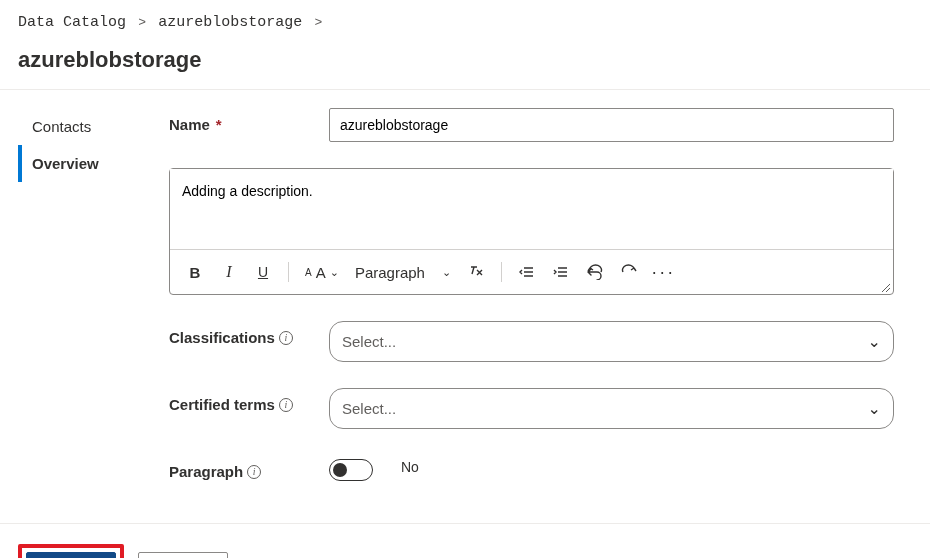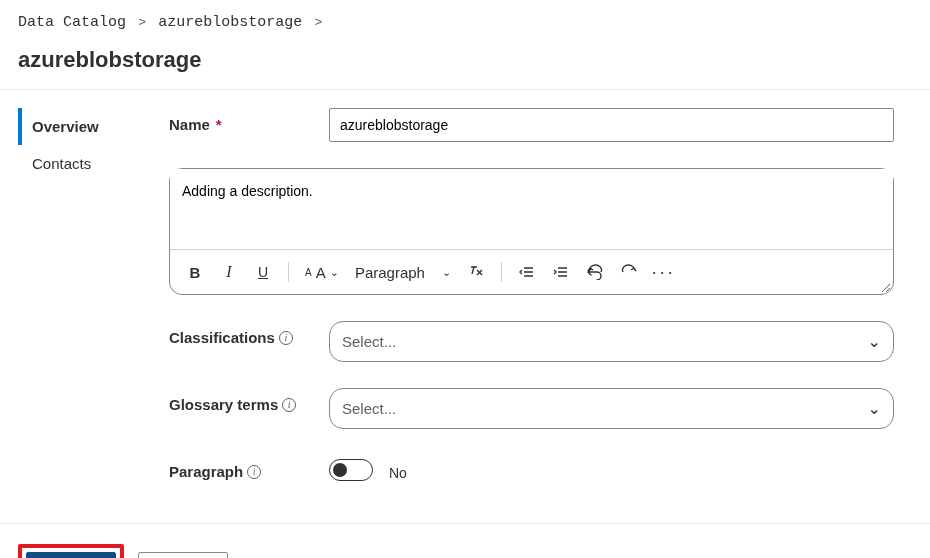--- a/index.html
+++ b/index.html
@@ -83,21 +83,21 @@
   .text-input {
     width: 100%;
     border: 1px solid #8a8886;
     border-radius: 2px;
     padding: 8px 10px;
     font-size: 14px;
     font-family: inherit;
   }
   .desc-box {
     border: 1px solid #8a8886;
-    border-radius: 13px;
+    border-radius: 4px;
   }
   .desc-text {
     width: 100%;
     min-height: 80px;
     border: none;
     padding: 14px 12px;
     font-size: 14px;
     font-family: inherit;
     resize: none;
     outline: none;
@@ -160,21 +160,21 @@
     border: 1px solid #8a8886;
     border-radius: 14px;
     padding: 10px 12px;
     font-size: 15px;
     display: flex;
     justify-content: space-between;
     align-items: center;
     cursor: pointer;
     color: #605e5c;
   }
-  .toggle-row { display: flex; align-items: flex-end; gap: 16px; padding-top: 4px; }
+  .toggle-row { display: flex; align-items: flex-start; gap: 28px; padding-top: 4px; }
   .toggle {
     width: 44px; height: 22px;
     border: 1px solid #323130;
     border-radius: 11px;
     position: relative;
     cursor: pointer;
     background: #fff;
   }
   .toggle-knob {
     position: absolute;
@@ -223,22 +223,22 @@
   <span class="crumb">Data Catalog</span>
   <span class="sep">&gt;</span>
   <span class="crumb">azureblobstorage</span>
   <span class="sep">&gt;</span>
 </div>
 
 <div class="page-title">azureblobstorage</div>
 
 <div class="content">
   <div class="sidebar">
+    <div class="sidebar-item">Contacts</div>
     <div class="sidebar-item active">Overview</div>
-    <div class="sidebar-item">Contacts</div>
   </div>
 
   <div class="form">
 
     <div class="form-row">
       <div class="form-label">
         <span>Name</span>
           <span class="req">*</span>
       </div>
       <div class="form-field">
@@ -308,21 +308,21 @@
       <div class="form-field">
         <div class="select-box">
           <span>Select...</span>
           <span class="chev" style="font-size:16px;color:#323130;">⌄</span>
         </div>
       </div>
     </div>
 
     <div class="form-row">
       <div class="form-label">
-        <span>Glossary terms</span>
+        <span>Certified terms</span>
         <span class="info-icon">i</span>
       </div>
       <div class="form-field">
         <div class="select-box">
           <span>Select...</span>
           <span class="chev" style="font-size:16px;color:#323130;">⌄</span>
         </div>
       </div>
     </div>
 

